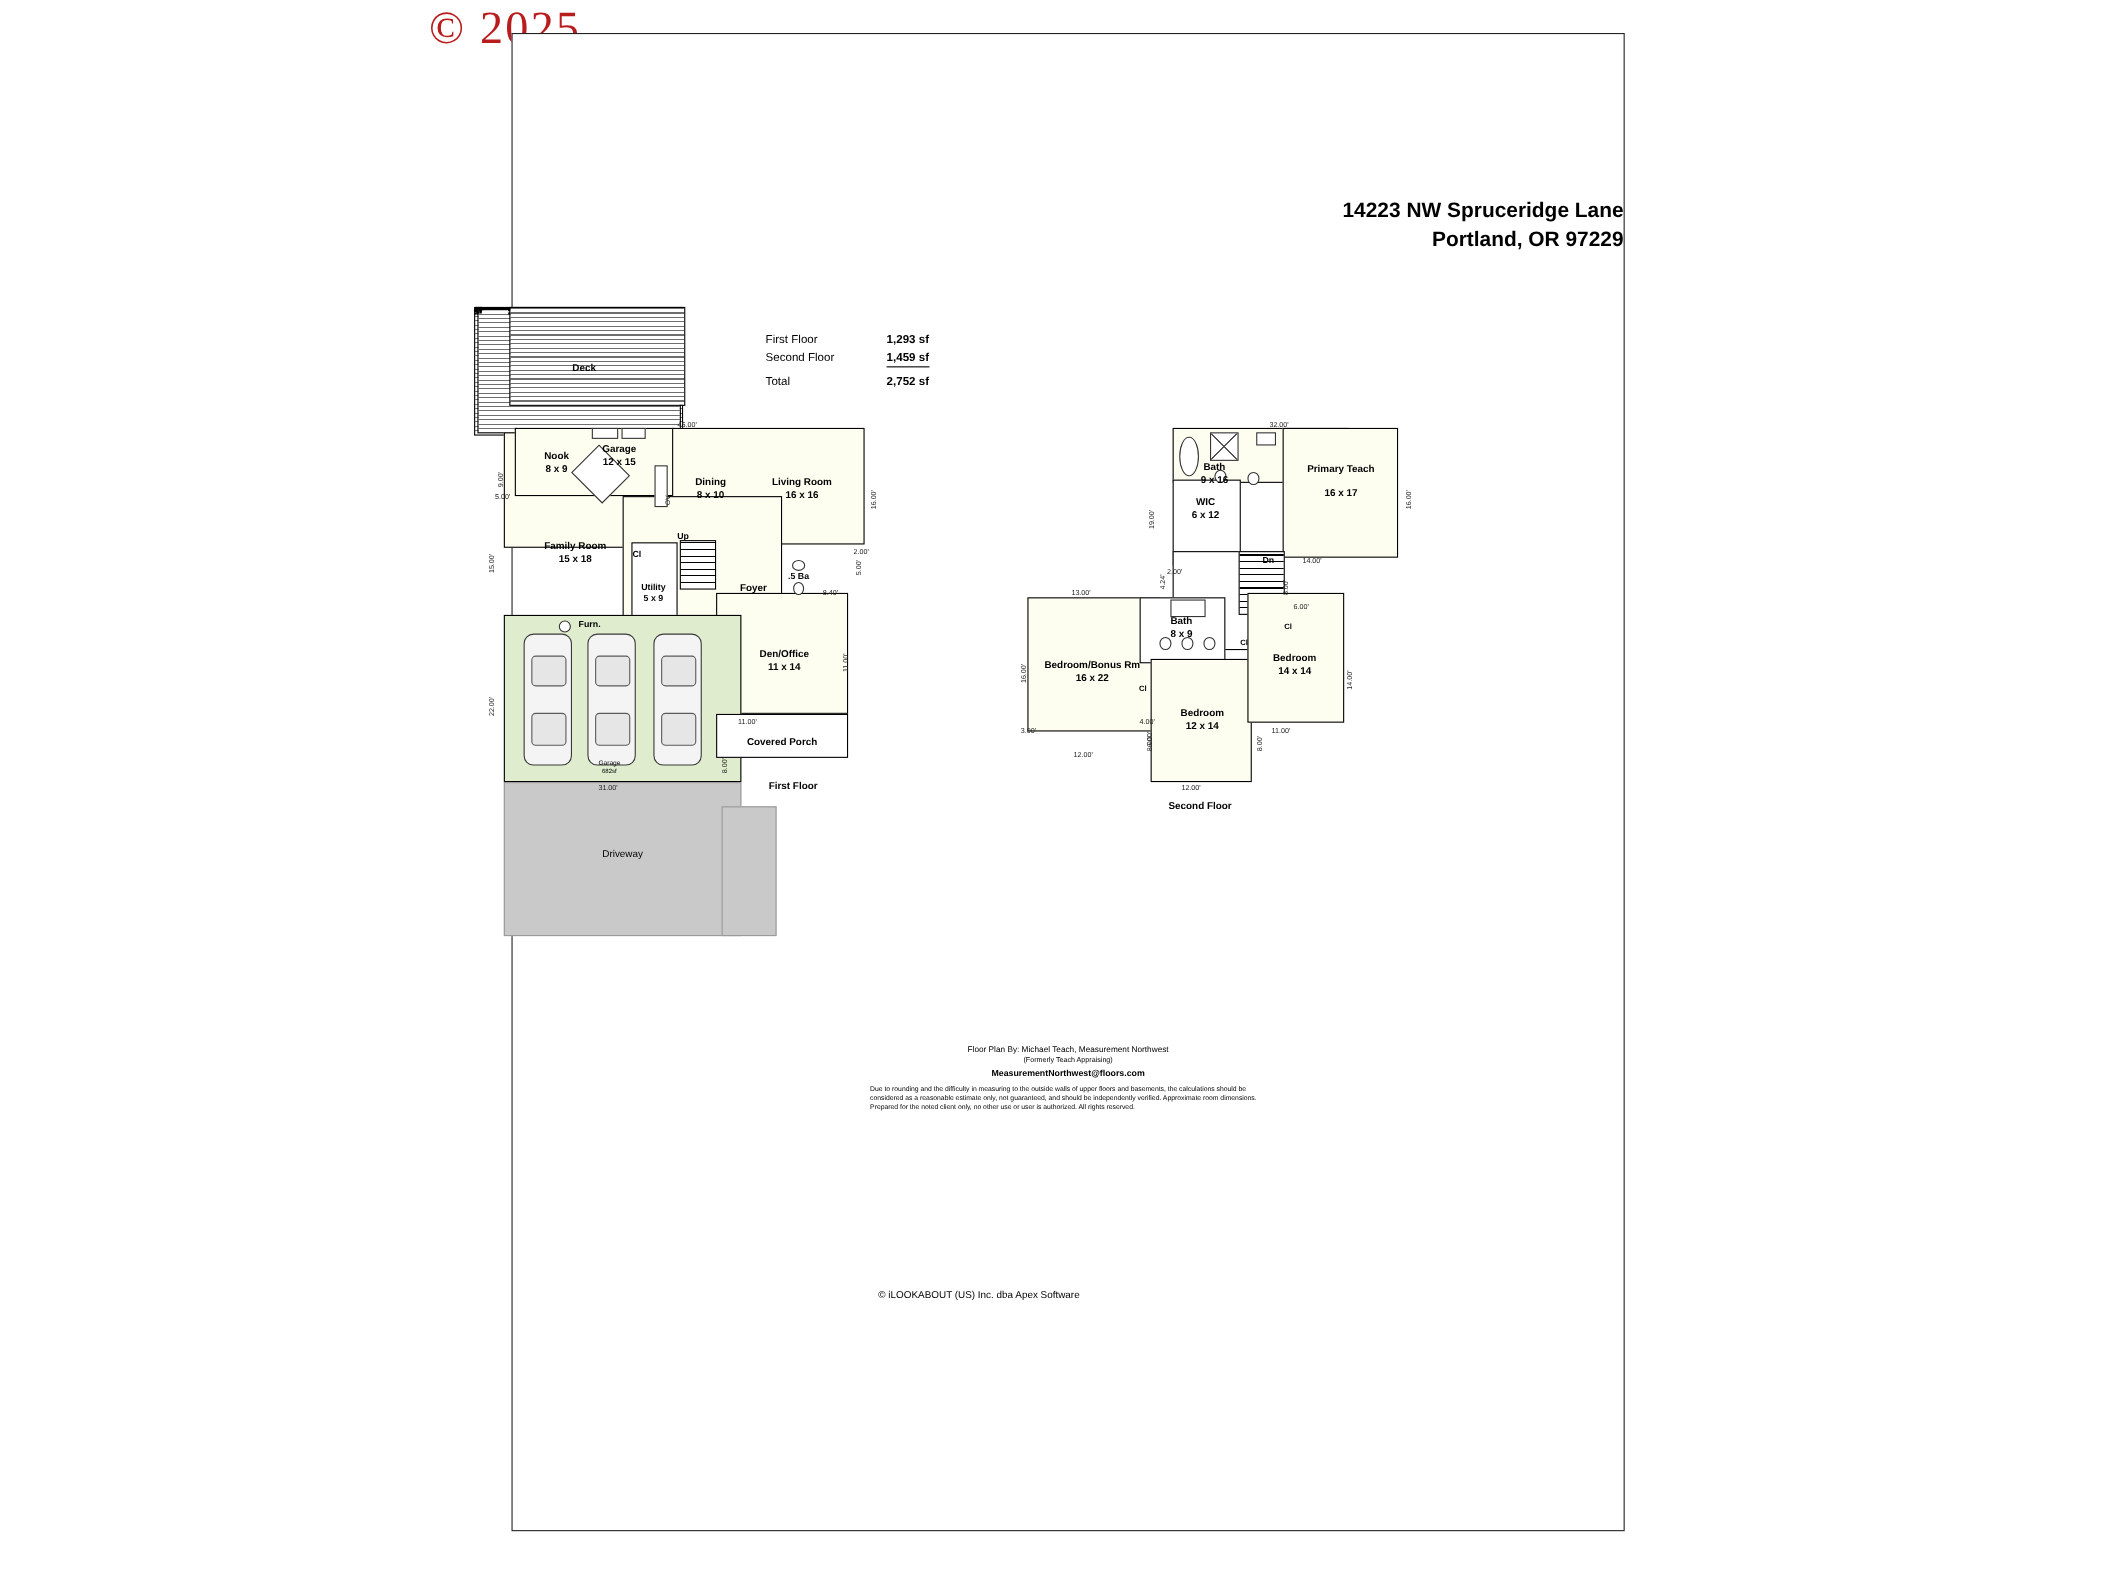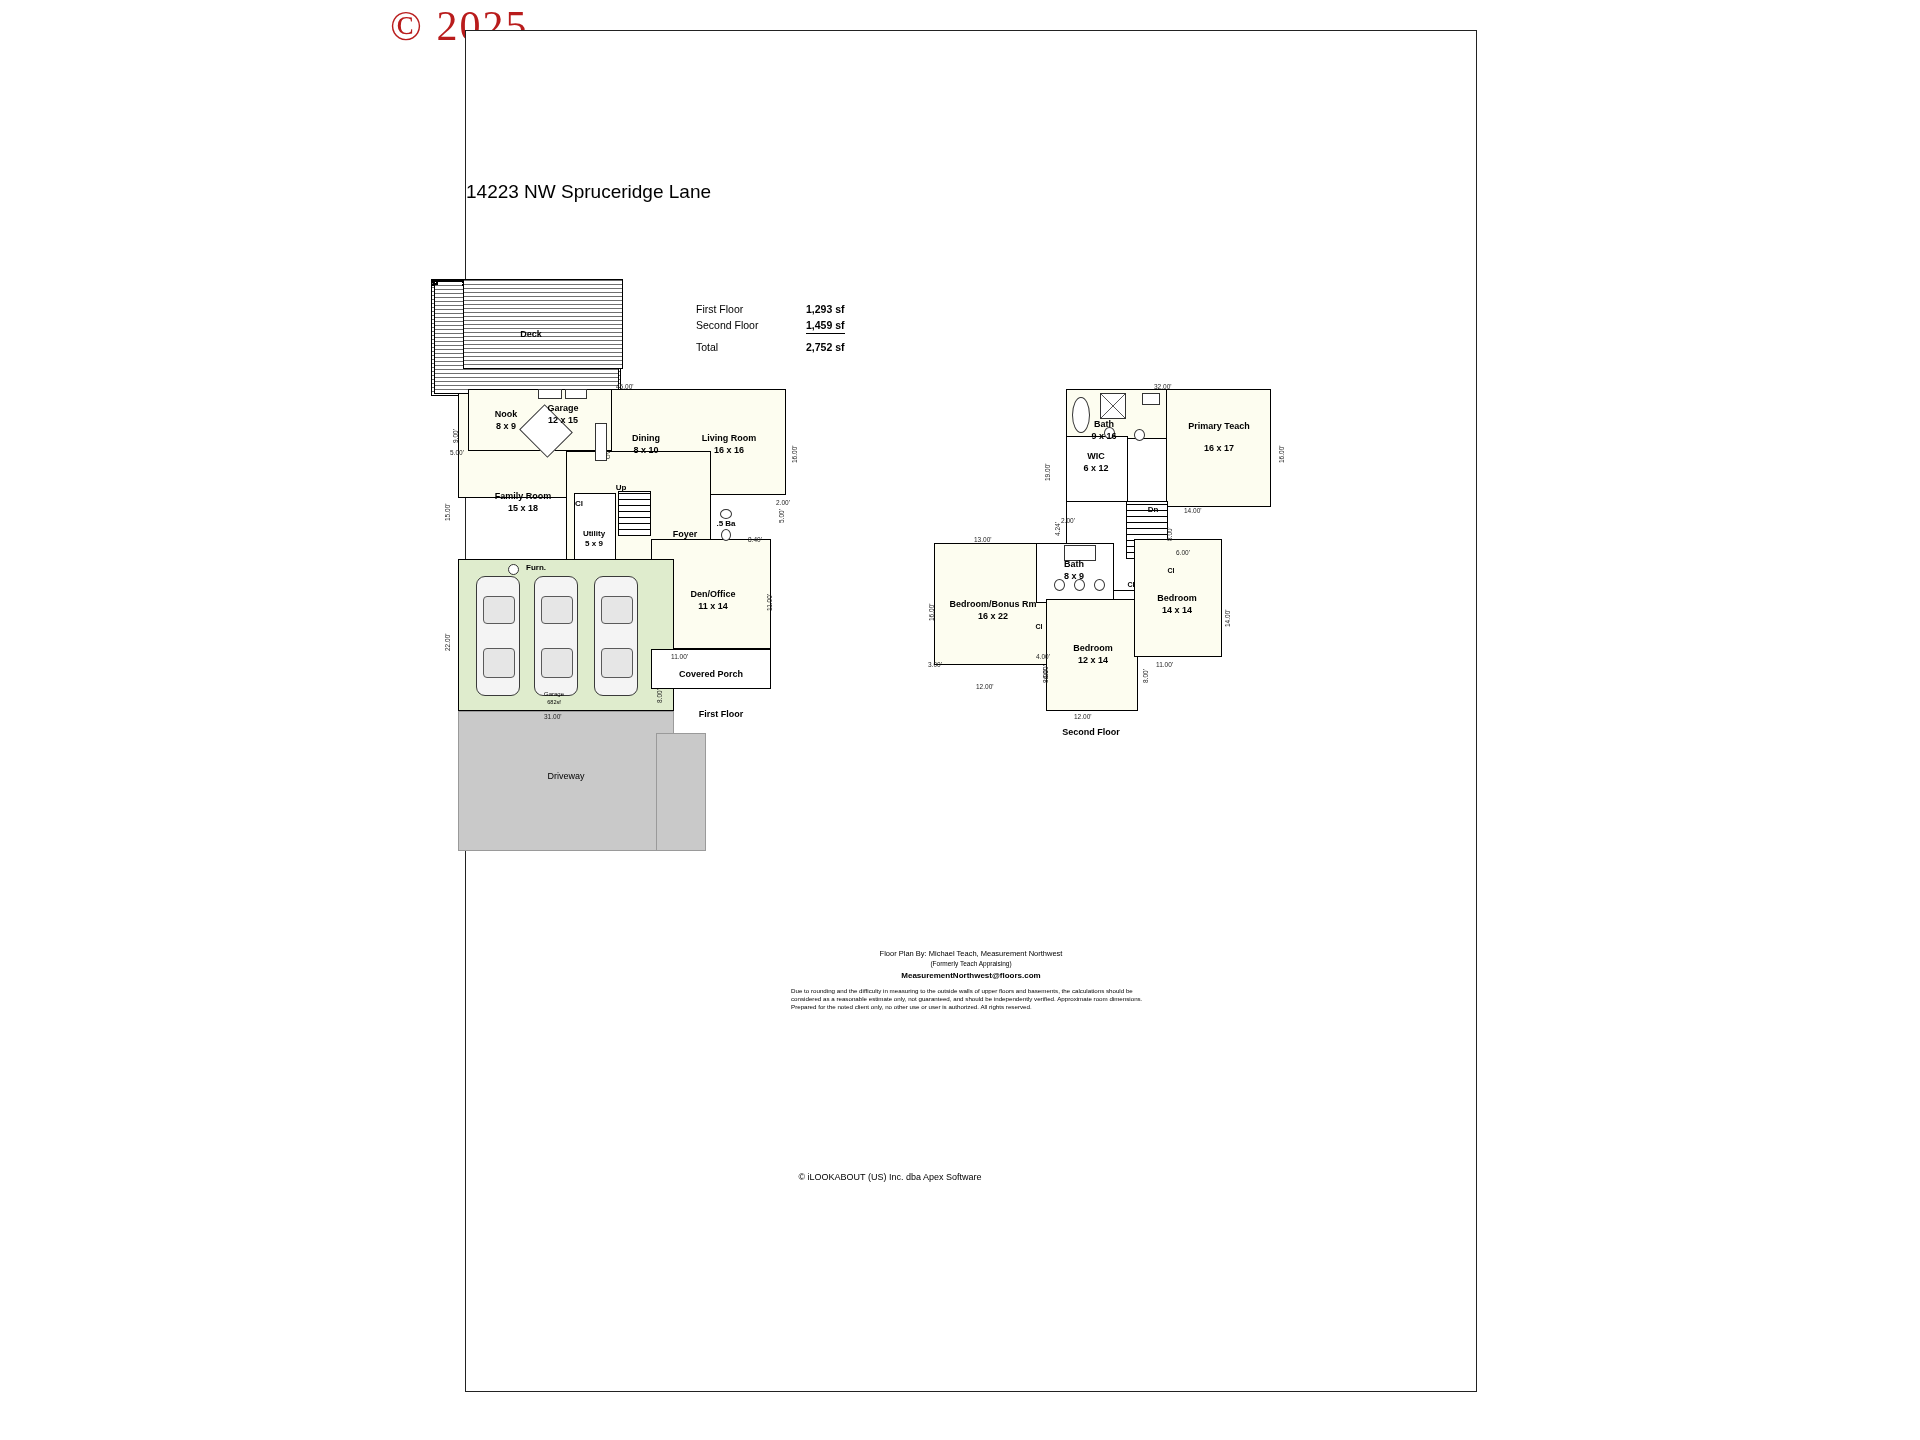--- a/index.html
+++ b/index.html
@@ -1,19 +1,19 @@
 <!DOCTYPE html>
 <html><head>
 <meta charset="utf-8">
 <style>
   html,body{margin:0;padding:0;background:#ffffff;}
   body{width:1920px;height:1440px;position:relative;font-family:"Liberation Sans",sans-serif;color:#000;}
   #sheet{position:absolute;left:465px;top:30px;width:1010px;height:1360px;border:1px solid #222;background:#fff;}
   .wm{position:absolute;left:390px;top:2px;font-family:"Liberation Serif",serif;font-size:42px;color:#b91c1c;letter-spacing:2px;}
-  .title{position:absolute;width:100%;text-align:left;font-weight:normal;}
+  .title{position:absolute;width:100%;text-align:right;font-weight:bold;}
   #title1{top:150px;font-size:19px;}
   #title2{top:177px;font-size:19px;}
   .sqft{position:absolute;font-size:10.5px;}
   .lbl{position:absolute;font-size:9px;text-align:center;line-height:1.15;}
   .lbl.b{font-weight:bold;}
   .dim{position:absolute;font-size:6.5px;color:#222;}
   .dimv{position:absolute;font-size:6.5px;color:#222;transform:rotate(-90deg);transform-origin:left top;white-space:nowrap;}
   .room{position:absolute;background:#fdfdf0;border:1.6px solid #000;box-sizing:border-box;}
   .thin{border-width:1px;}
   .garage{position:absolute;background:#dfeccd;border:1.8px solid #000;box-sizing:border-box;}
@@ -32,20 +32,21 @@
   .floorlabel{position:absolute;font-size:9px;font-weight:bold;text-align:center;}
 </style>
 </head>
 <body>
 
 <div class="wm">© 2025</div>
 
 <div id="sheet">
 
   <div class="title" id="title1">14223 NW Spruceridge Lane</div>
+  <div class="title" id="title2">Portland, OR 97229</div>
 
   <div>
     <div class="sqft" style="left:230px;top:272px;">First Floor</div>
     <div class="sqft" style="left:340px;top:272px;font-weight:bold;">1,293 sf</div>
     <div class="sqft" style="left:230px;top:288px;">Second Floor</div>
     <div class="sqft" style="left:340px;top:288px;font-weight:bold;border-bottom:1px solid #000;padding-bottom:2px;">1,459 sf</div>
     <div class="sqft" style="left:230px;top:310px;">Total</div>
     <div class="sqft" style="left:340px;top:310px;font-weight:bold;">2,752 sf</div>
   </div>
 

